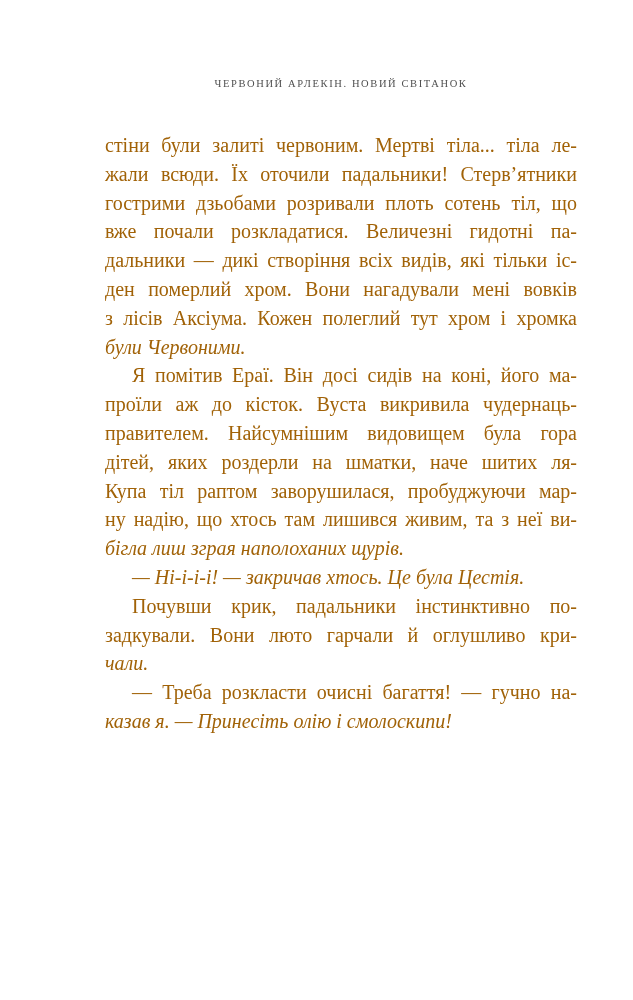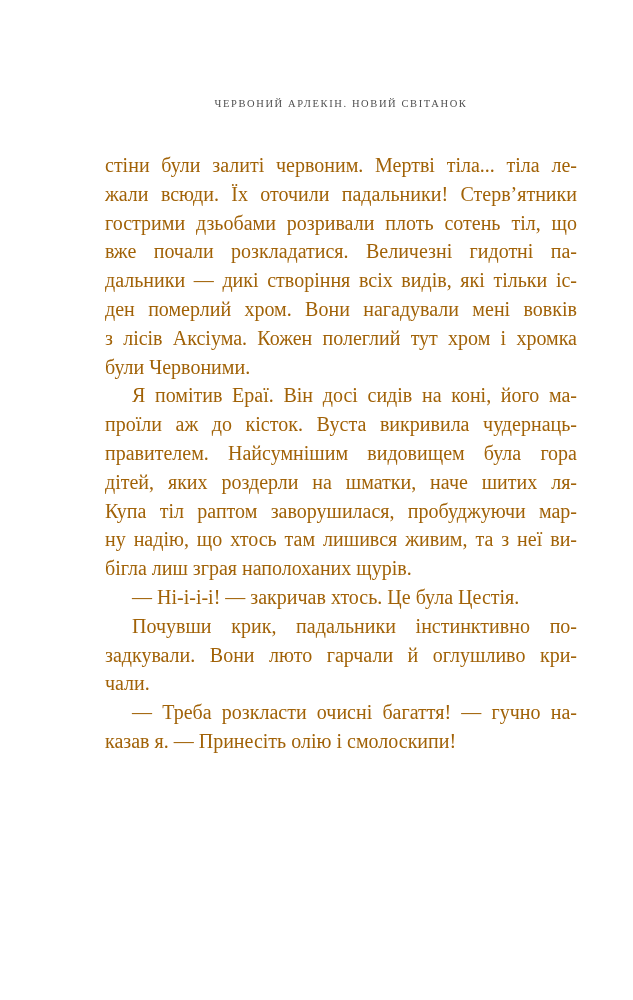--- a/index.html
+++ b/index.html
@@ -7,21 +7,20 @@
     padding: 0;
     background: #ffffff;
   }
   .page {
     position: relative;
     width: 633px;
     height: 766px;
     background: #ffffff;
     overflow: hidden;
     font-family: "Liberation Serif", "DejaVu Serif", serif;
-    margin-top: 20px;
   }
   .running-header {
     position: absolute;
     left: 105px;
     top: 78px;
     width: 472px;
     text-align: center;
     font-size: 10.5px;
     letter-spacing: 1.6px;
     color: #4f4f4f;
@@ -39,20 +38,21 @@
   .line {
     line-height: 28.8px;
     height: 28.8px;
     text-align: justify;
     text-align-last: justify;
     white-space: normal;
   }
   .line.last {
     text-align: center;
     text-align-last: left;
+    font-style: italic;
   }
   .line.indent {
     text-indent: 27px;
   }
   .folio {
     position: absolute;
     left: 105px;
     top: 886px;
     width: 472px;
     text-align: right;

